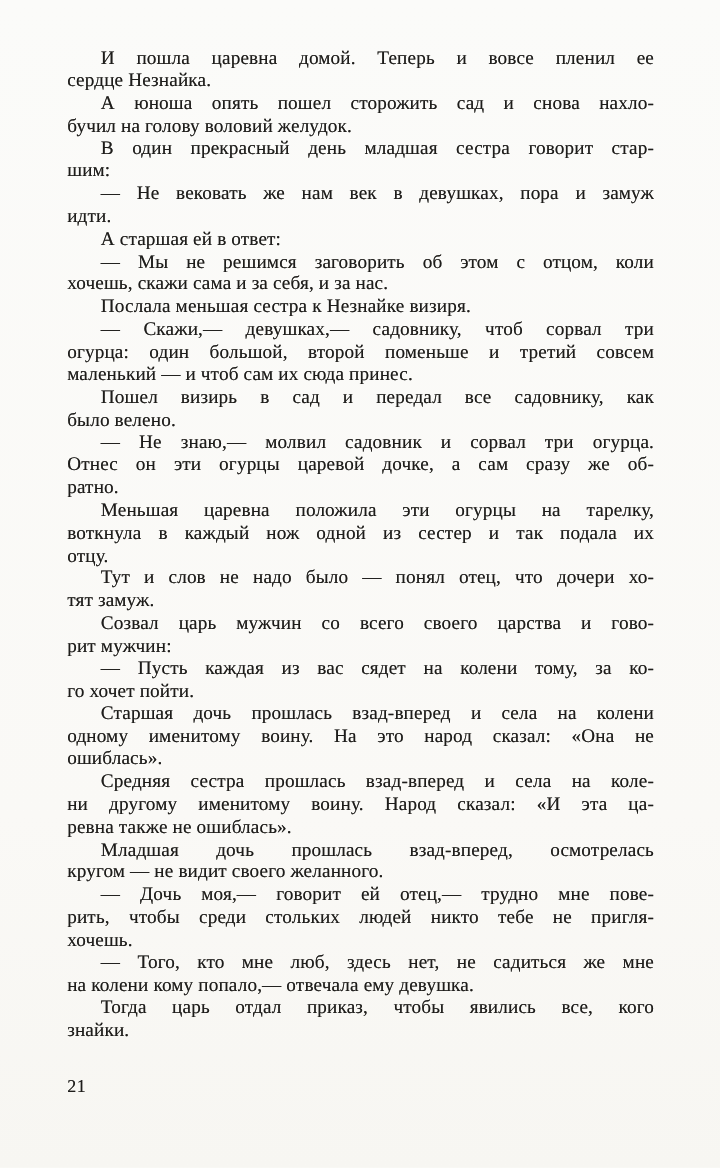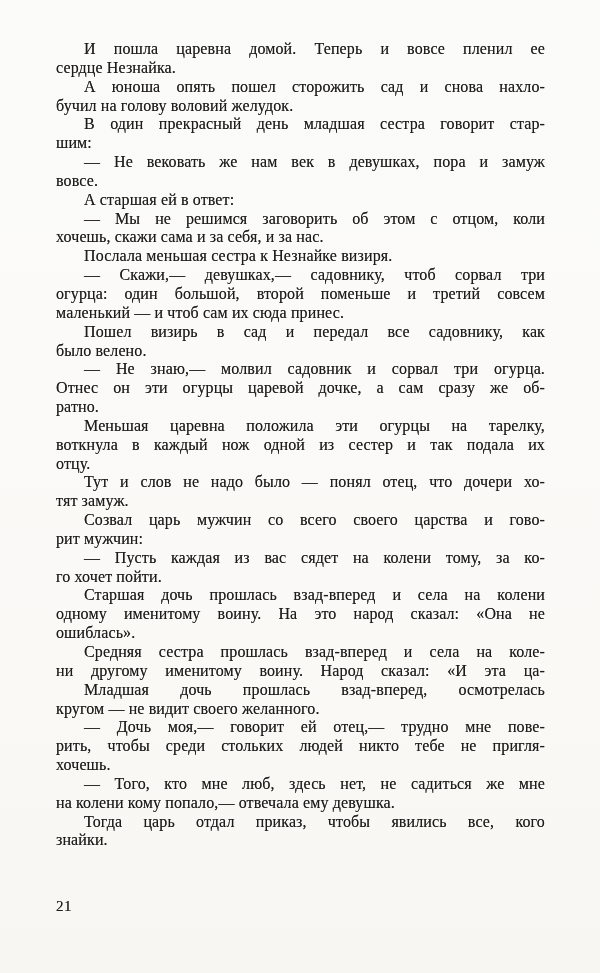--- a/index.html
+++ b/index.html
@@ -73,21 +73,21 @@
       <div class="paragraph">
         <div class="line first justified">А юноша опять пошел сторожить сад и снова нахло-</div>
         <div class="line last">бучил на голову воловий желудок.</div>
       </div>
       <div class="paragraph">
         <div class="line first justified">В один прекрасный день младшая сестра говорит стар-</div>
         <div class="line last">шим:</div>
       </div>
       <div class="paragraph">
         <div class="line first justified">— Не вековать же нам век в девушках, пора и замуж</div>
-        <div class="line last">вовсе.</div>
+        <div class="line last">идти.</div>
       </div>
       <div class="paragraph">
         <div class="line first last">А старшая ей в ответ:</div>
       </div>
       <div class="paragraph">
         <div class="line first justified">— Мы не решимся заговорить об этом с отцом, коли</div>
         <div class="line last">хочешь, скажи сама и за себя, и за нас.</div>
       </div>
       <div class="paragraph">
         <div class="line first last">Послала меньшая сестра к Незнайке визиря.</div>
@@ -124,20 +124,21 @@
         <div class="line last">го хочет пойти.</div>
       </div>
       <div class="paragraph">
         <div class="line first justified">Старшая дочь прошлась взад-вперед и села на колени</div>
         <div class="line justified">одному именитому воину. На это народ сказал: «Она не</div>
         <div class="line last">ошиблась».</div>
       </div>
       <div class="paragraph">
         <div class="line first justified">Средняя сестра прошлась взад-вперед и села на коле-</div>
         <div class="line justified">ни другому именитому воину. Народ сказал: «И эта ца-</div>
+        <div class="line last">ревна также не ошиблась».</div>
       </div>
       <div class="paragraph">
         <div class="line first justified">Младшая дочь прошлась взад-вперед, осмотрелась</div>
         <div class="line last">кругом — не видит своего желанного.</div>
       </div>
       <div class="paragraph">
         <div class="line first justified">— Дочь моя,— говорит ей отец,— трудно мне пове-</div>
         <div class="line justified">рить, чтобы среди стольких людей никто тебе не пригля-</div>
         <div class="line last">хочешь.</div>
       </div>

